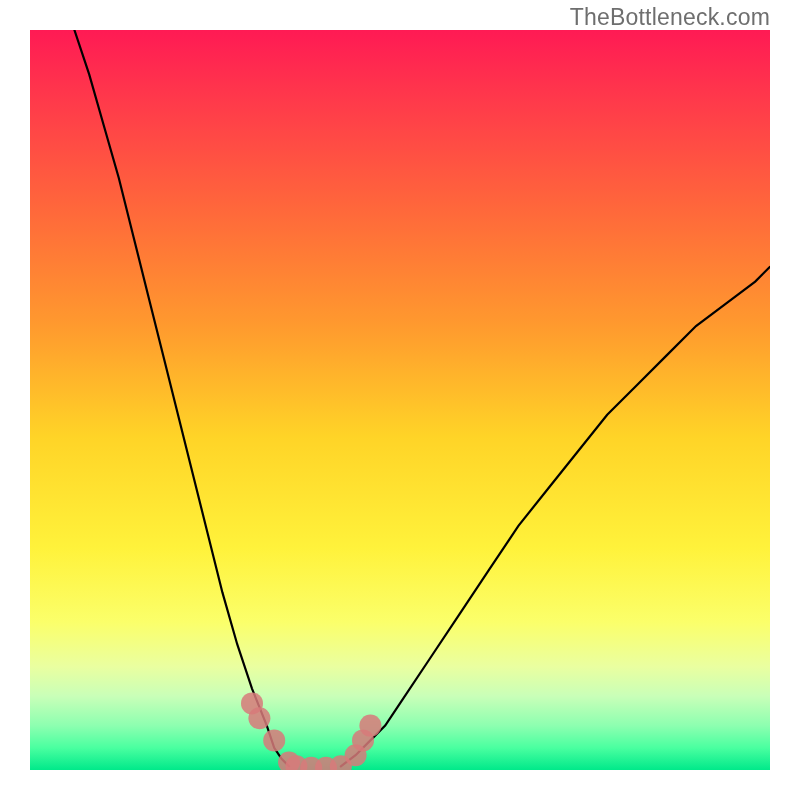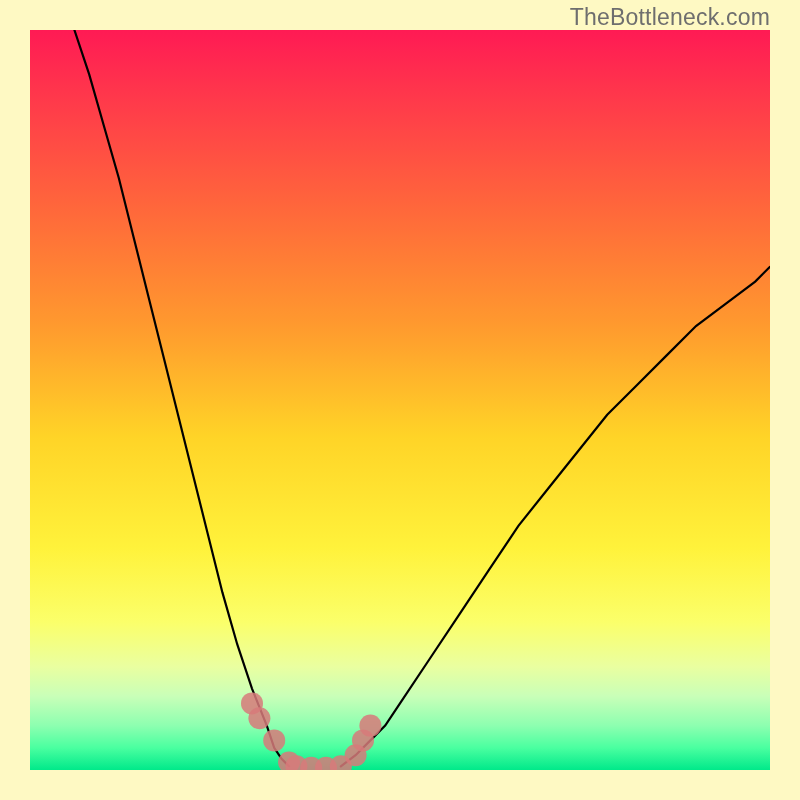--- a/index.html
+++ b/index.html
@@ -10,21 +10,21 @@
     background: #000;
     position: relative;
     font-family: Arial, Helvetica, sans-serif;
   }
   .frame {
     position: absolute;
     top: 0;
     left: 0;
     width: 800px;
     height: 800px;
-    background: #fef9c3;
+    background: #ffffff;
   }
   .plot-area {
     position: absolute;
     top: 30px;
     left: 30px;
     width: 740px;
     height: 740px;
     overflow: hidden;
   }
   .watermark {

